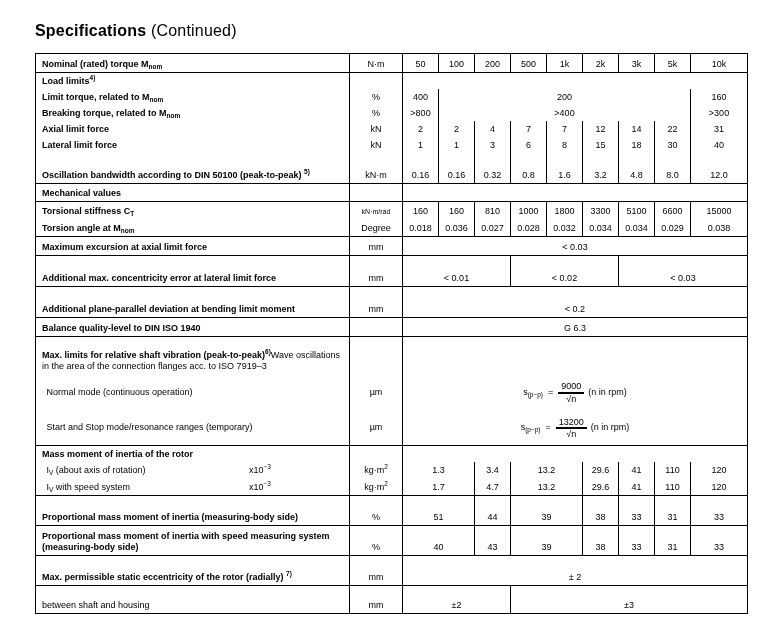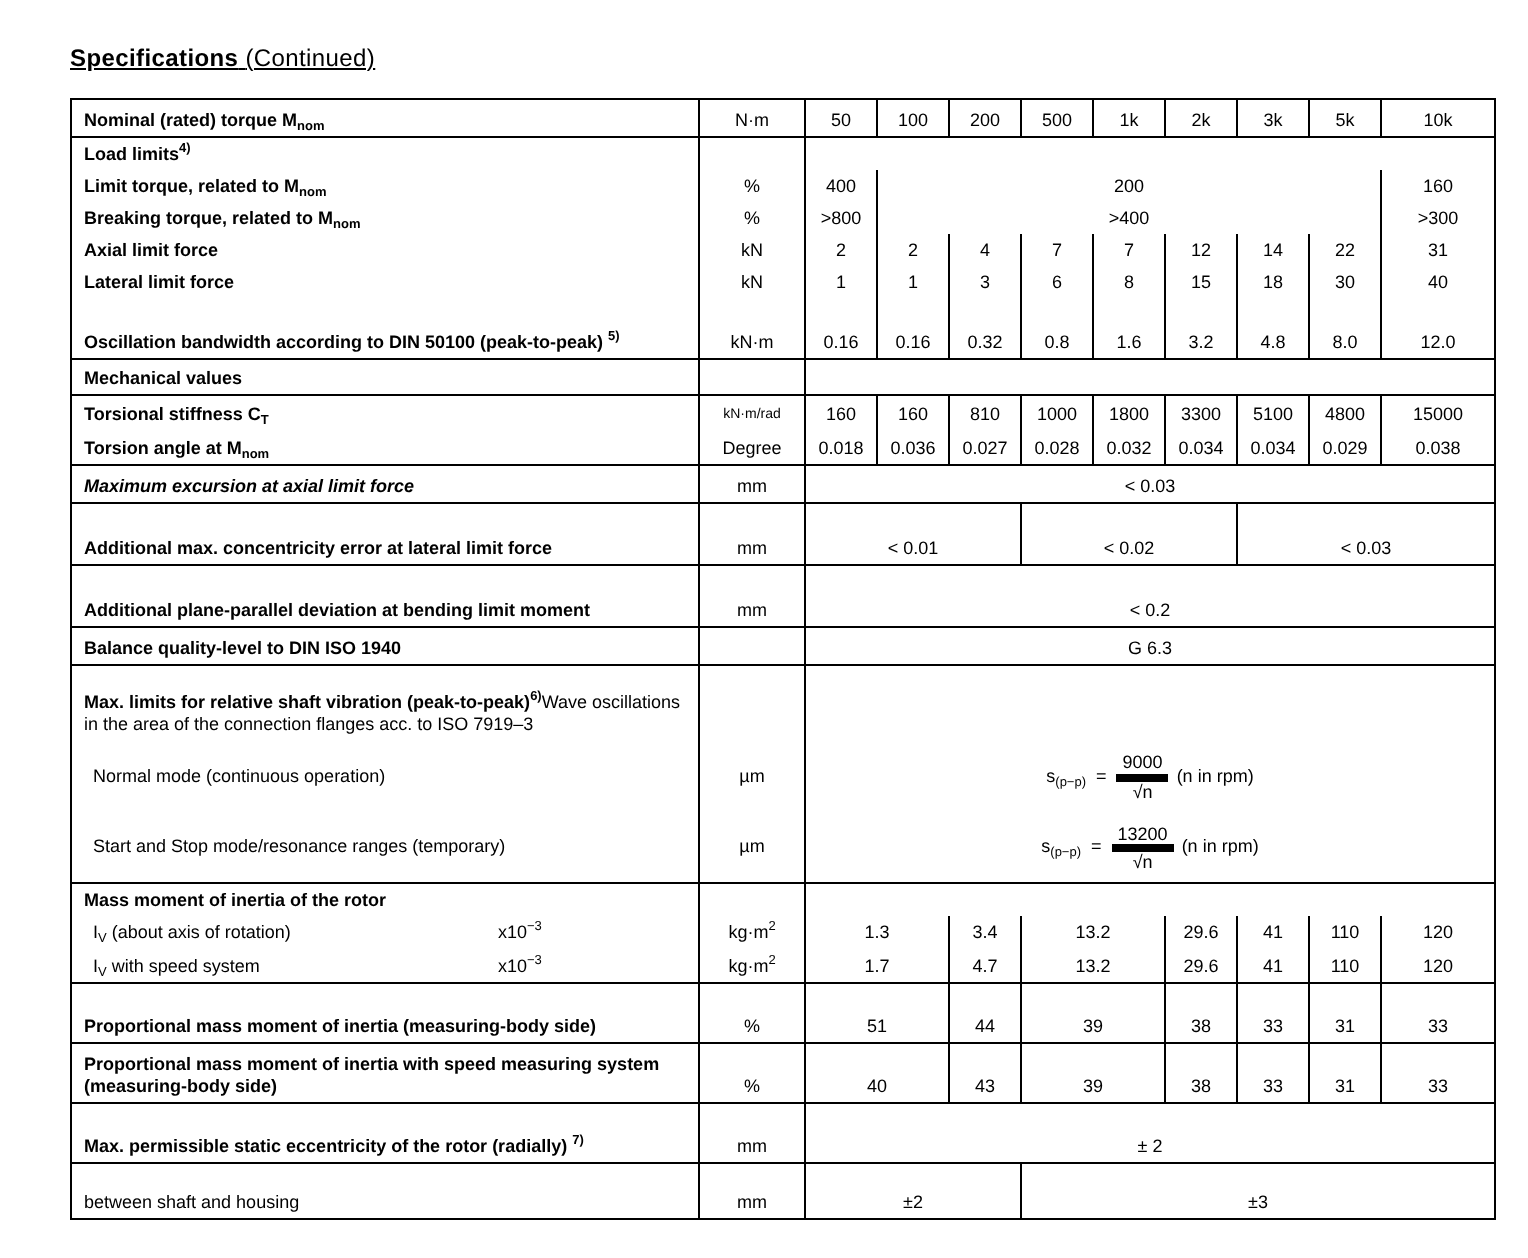--- a/index.html
+++ b/index.html
@@ -2,21 +2,21 @@
 <html><head>
 <meta charset="utf-8">
 <style>
   html,body{margin:0;padding:0;}
   body{
     width:764px;height:629px;overflow:hidden;
     background:#ffffff;color:#000;
     font-family:"Liberation Sans","DejaVu Sans",sans-serif;
   }
   .page{padding:22px 17px 0 35px;}
-  .title{font-size:12px;font-weight:bold;margin:0 0 13px 0;letter-spacing:.2px;text-decoration:underline;}
+  .title{font-size:16px;font-weight:bold;margin:0 0 13px 0;letter-spacing:.2px;}
   .title .reg{font-weight:normal;}
   table.spec{
     border-collapse:collapse;table-layout:fixed;width:712px;
     border:1.5px solid #000;
   }
   td{
     border-left:1px solid #000;border-bottom:1px solid #000;
     padding:1px 3px 2px 3px;font-size:9px;line-height:1.25;
     vertical-align:bottom;overflow:hidden;
   }
@@ -28,21 +28,21 @@
   tr.vmid td{vertical-align:middle;}
   sub{font-size:6.5px;vertical-align:baseline;position:relative;top:2px;}
   sup{font-size:6.5px;vertical-align:baseline;position:relative;top:-3.5px;}
   .l2{position:absolute;bottom:2px;}
   .l2a{left:133px;}
   .l2b{left:213px;}
   .feq{display:inline-flex;align-items:center;justify-content:center;}
   .feq .fs{margin-right:5px;}
   .feq .feqs{margin-right:5px;}
   .frac{display:inline-flex;flex-direction:column;align-items:center;line-height:1.15;}
-  .fnum{border-bottom:4px solid #000000;padding:0 3px;}
+  .fnum{border-bottom:2px solid #000000;padding:0 3px;}
   .ol{text-decoration:overline;}
   .fnote{margin-left:4px;}
 </style>
 </head>
 <body>
 
 <div class="page">
   <h1 class="title"><span>Specifications</span> <span class="reg">(Continued)</span></h1>
 
   <table class="spec">
@@ -139,38 +139,38 @@
         <tr class="nb">
           <td class="lbl" style="height: 14px;"><b>Torsional stiffness C<sub>T</sub></b></td>
           <td class="unit sm">kN·m/rad</td>
           <td class="val">160</td>
           <td class="val">160</td>
           <td class="val">810</td>
           <td class="val">1000</td>
           <td class="val">1800</td>
           <td class="val">3300</td>
           <td class="val">5100</td>
-          <td class="val">4800</td>
+          <td class="val">6600</td>
           <td class="val">15000</td>
         </tr>
         <tr>
           <td class="lbl" style="height: 14px;"><b>Torsion angle at M<sub>nom</sub></b></td>
           <td class="unit">Degree</td>
           <td class="val">0.018</td>
           <td class="val">0.036</td>
           <td class="val">0.027</td>
           <td class="val">0.028</td>
           <td class="val">0.032</td>
           <td class="val">0.034</td>
           <td class="val">0.034</td>
           <td class="val">0.029</td>
           <td class="val">0.038</td>
         </tr>
         <tr>
-          <td class="lbl" style="height: 15px; font-style: italic;"><b>Maximum excursion at axial limit force</b></td>
+          <td class="lbl" style="height: 15px;"><b>Maximum excursion at axial limit force</b></td>
           <td class="unit">mm</td>
           <td class="val" colspan="9">&lt; 0.03</td>
         </tr>
         <tr>
           <td class="lbl" style="height: 27px;"><b>Additional max. concentricity error at lateral limit force</b></td>
           <td class="unit">mm</td>
           <td class="val" colspan="3">&lt; 0.01</td>
           <td class="val" colspan="3">&lt; 0.02</td>
           <td class="val" colspan="3">&lt; 0.03</td>
         </tr>

